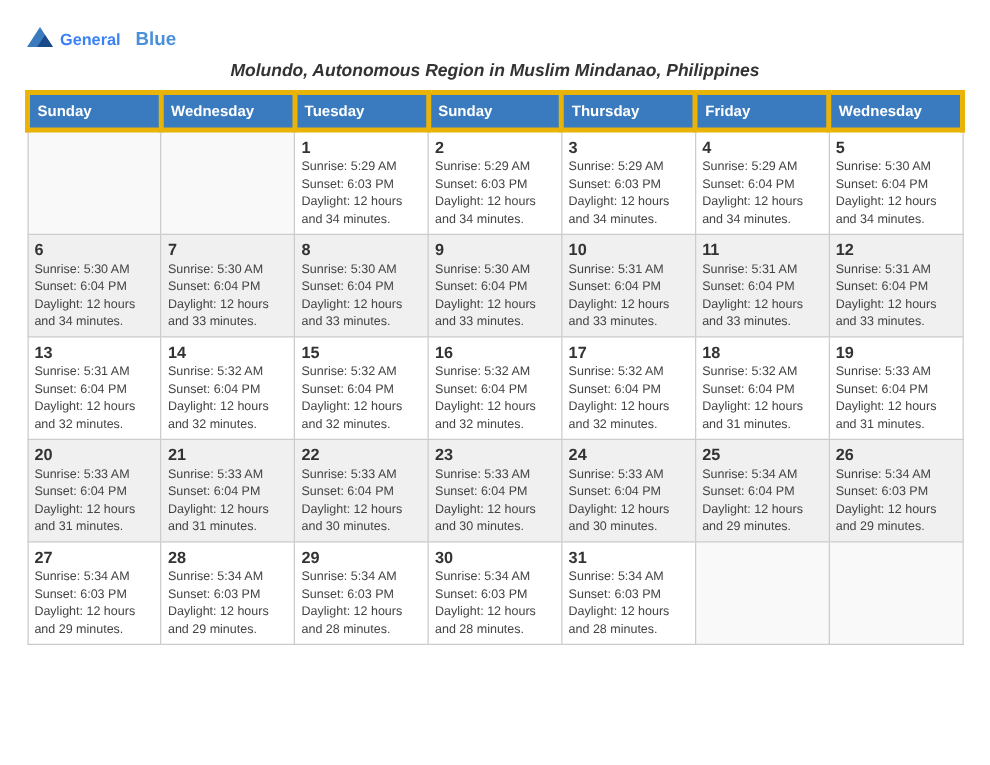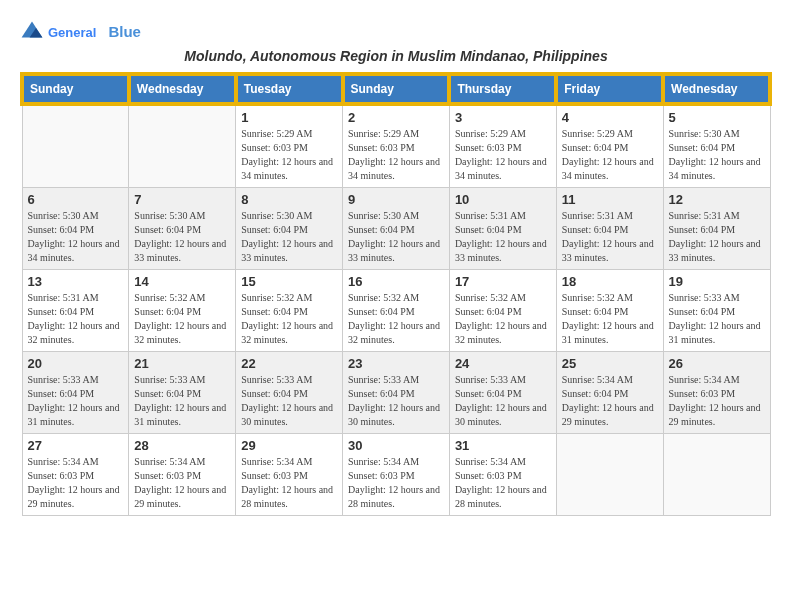--- a/index.html
+++ b/index.html
@@ -80,21 +80,20 @@
       font-size: 13px;
       font-weight: bold;
       color: #333;
       display: block;
       margin-bottom: 2px;
     }
     .day-info {
       font-size: 10px;
       color: #444;
       line-height: 1.4;
-      font-family: Liberation Serif, serif;
     }
     .row-shaded td {
       background-color: #f0f0f0;
     }
   </style>
 </head>
 <body>
 
 <div class="header-area">
   <div class="logo">

